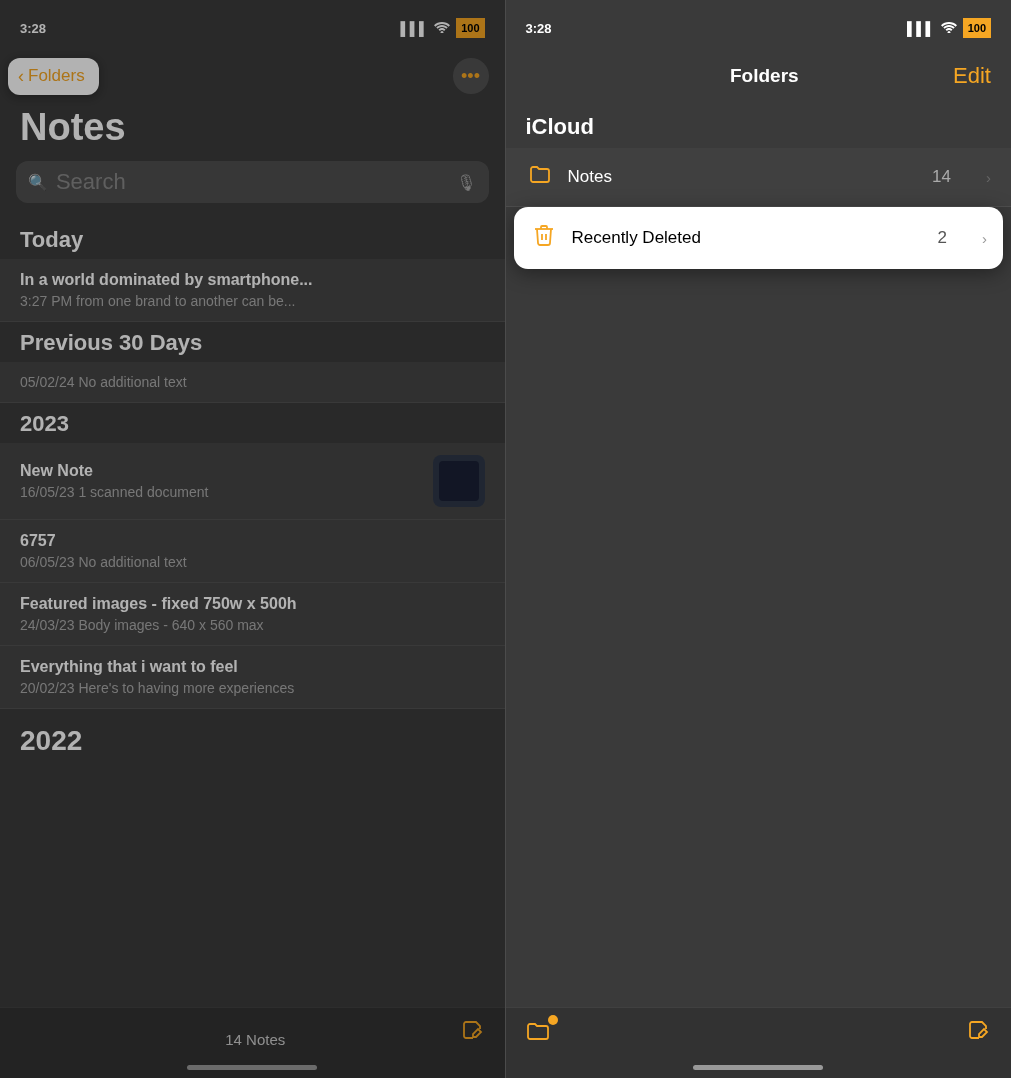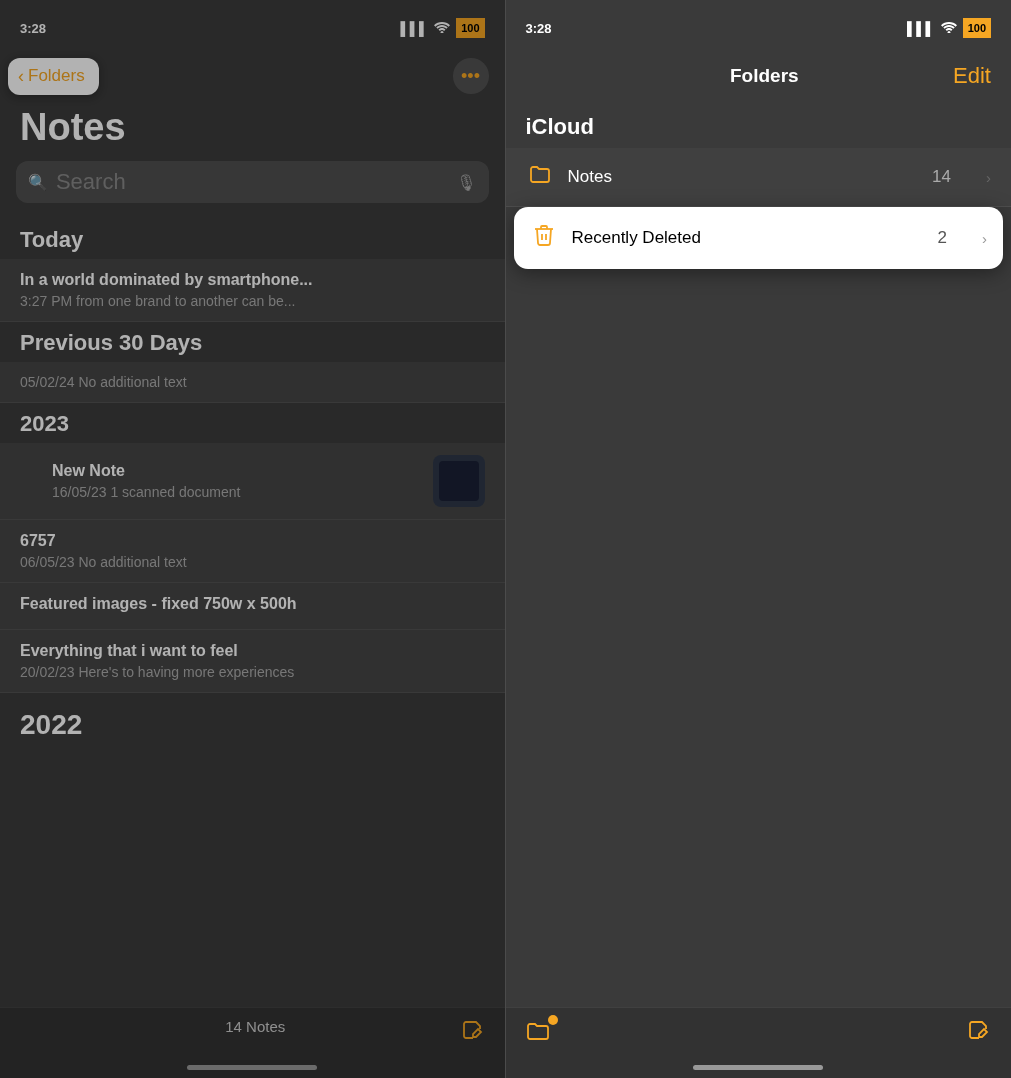--- a/index.html
+++ b/index.html
@@ -154,21 +154,20 @@
       color: #aaa;
       white-space: nowrap;
       overflow: hidden;
       text-overflow: ellipsis;
     }
 
     .note-item-with-thumb {
       display: flex;
       align-items: center;
       gap: 16px;
-      margin-left: 32px;
     }
 
     .note-thumb {
       width: 52px;
       height: 52px;
       background: #2d3748;
       border-radius: 8px;
       flex-shrink: 0;
       display: flex;
       align-items: center;
@@ -189,21 +188,21 @@
 
     .bottom-bar-left {
       position: absolute;
       bottom: 0;
       left: 0;
       right: 0;
       background: rgba(50,50,50,0.95);
       padding: 10px 20px 30px 20px;
       display: flex;
       justify-content: space-between;
-      align-items: flex-start;
+      align-items: flex-end;
       border-top: 1px solid rgba(100,100,100,0.3);
     }
 
     .notes-count {
       font-size: 15px;
       color: #ccc;
       flex: 1;
       text-align: center;
     }
 
@@ -448,20 +447,21 @@
       </div>
     </div>
 
     <div class="note-item">
       <div class="note-item-title">6757</div>
       <div class="note-item-meta">06/05/23  No additional text</div>
     </div>
 
     <div class="note-item">
       <div class="note-item-title">Featured images - fixed 750w x 500h</div>
+      <div class="note-item-meta">24/03/23  Body images - 640 x 560 max</div>
     </div>
 
     <div class="note-item">
       <div class="note-item-title">Everything that i want to feel</div>
       <div class="note-item-meta">20/02/23  Here's to having more experiences</div>
     </div>
 
     <div class="year-divider">2022</div>
 
   </div>

